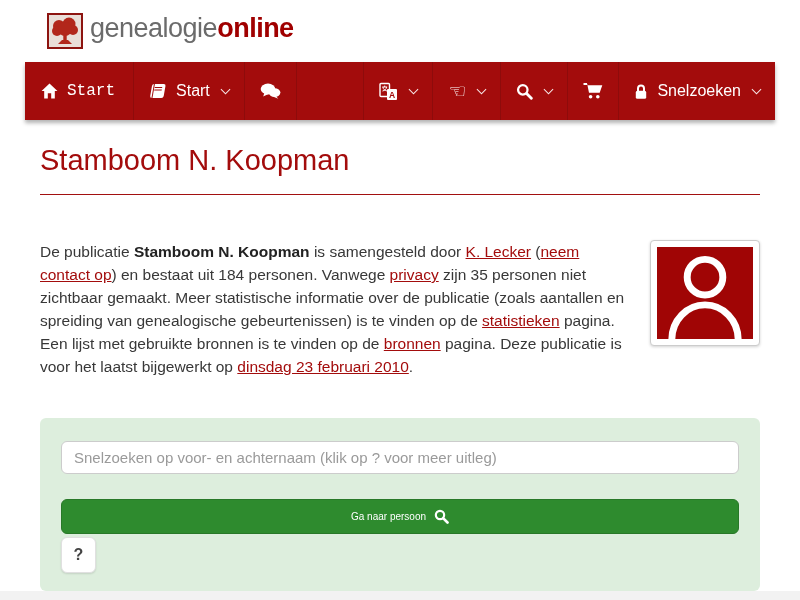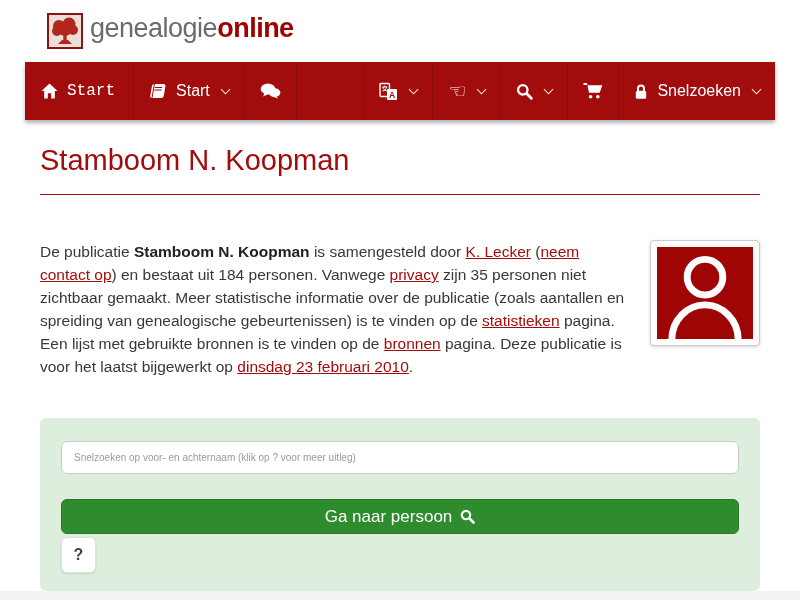--- a/index.html
+++ b/index.html
@@ -57,27 +57,27 @@
   .avatar-red { width:100%; height:100%; background:#a00505; overflow:hidden; }
   .avatar-red svg { display:block; width:100%; height:100%; }
 
   
   .search-panel {
     margin-top:40px; width:720px; height:173px; background:#ddeedd;
     border-radius:6px; padding:23px 21px 18px;
   }
   .qs-input {
     width:100%; height:33px; border:1px solid #ccc; border-radius:6px;
-    padding:14px 12px; font-size:10px; font-family:"Liberation Sans", sans-serif; color:#555;
+    padding:14px 12px; font-size:15px; font-family:"Liberation Sans", sans-serif; color:#555;
     outline:none; background:#fff;
   }
   .qs-input::placeholder { color:#9a9a9a; }
   .go-btn {
     margin-top:25px; width:100%; height:35px; background:#2e8b2e;
-    border:1px solid #287828; border-radius:6px; color:#fff; font-size:17px;
+    border:1px solid #287828; border-radius:6px; color:#fff; font-size:10px;
     font-family:"Liberation Sans", sans-serif;
     display:flex; align-items:center; justify-content:center; gap:8px; cursor:pointer;
   }
   .help-btn {
     margin-top:3px; width:35px; height:36px; background:#fff;
     border:1px solid #e0e0e0; border-radius:6px; box-shadow:0 1px 2px rgba(0,0,0,0.12);
     font-size:16px; font-weight:bold; color:#444; cursor:pointer;
     font-family:"Liberation Sans", sans-serif;
   }
 

